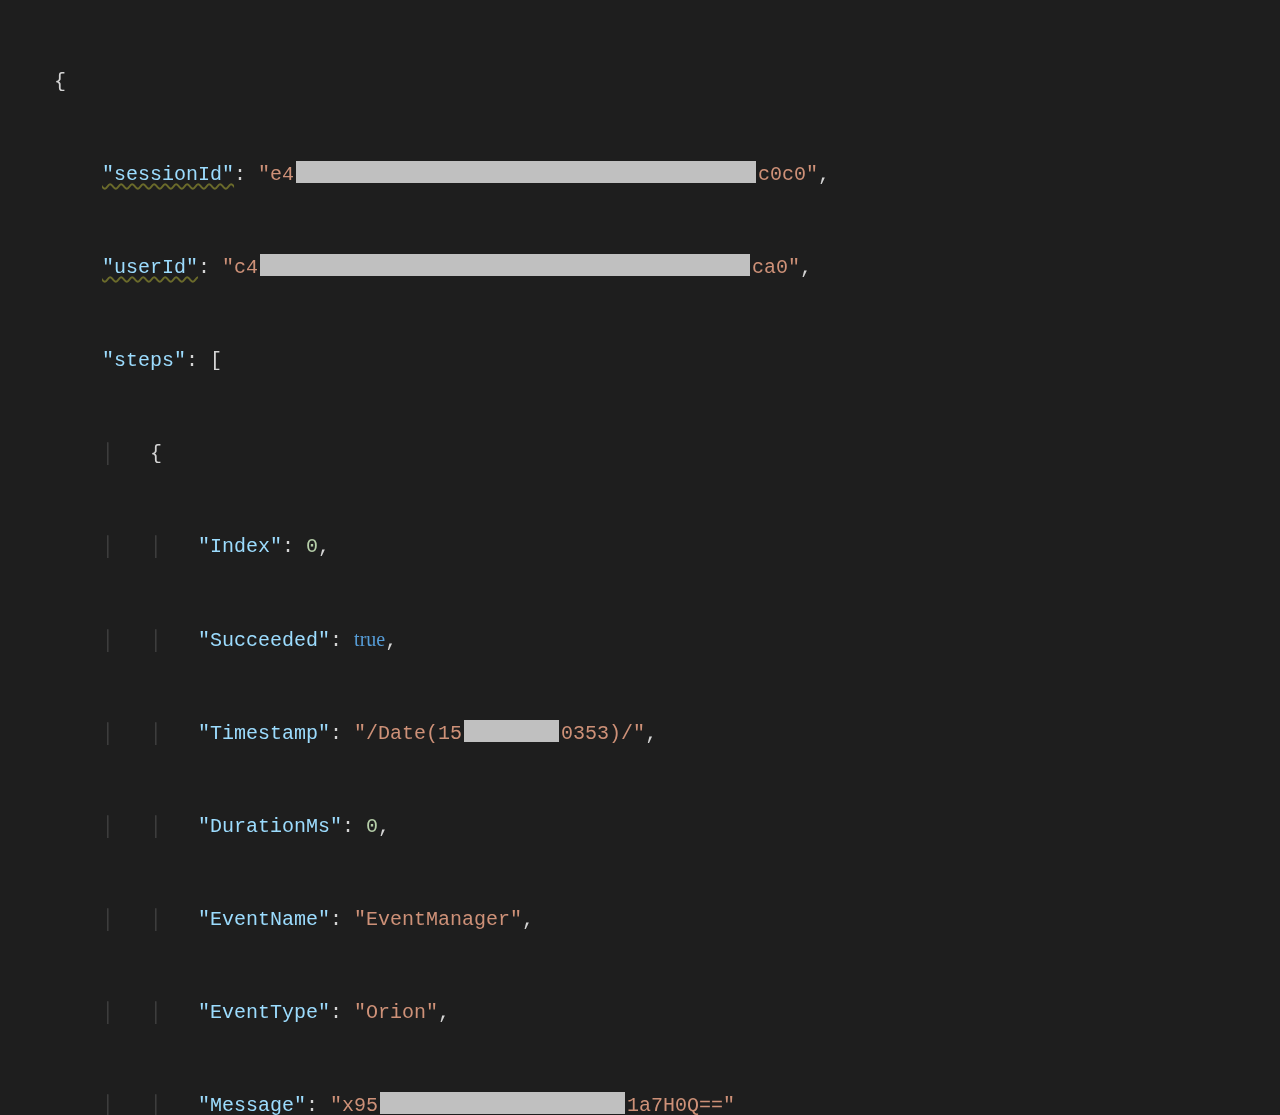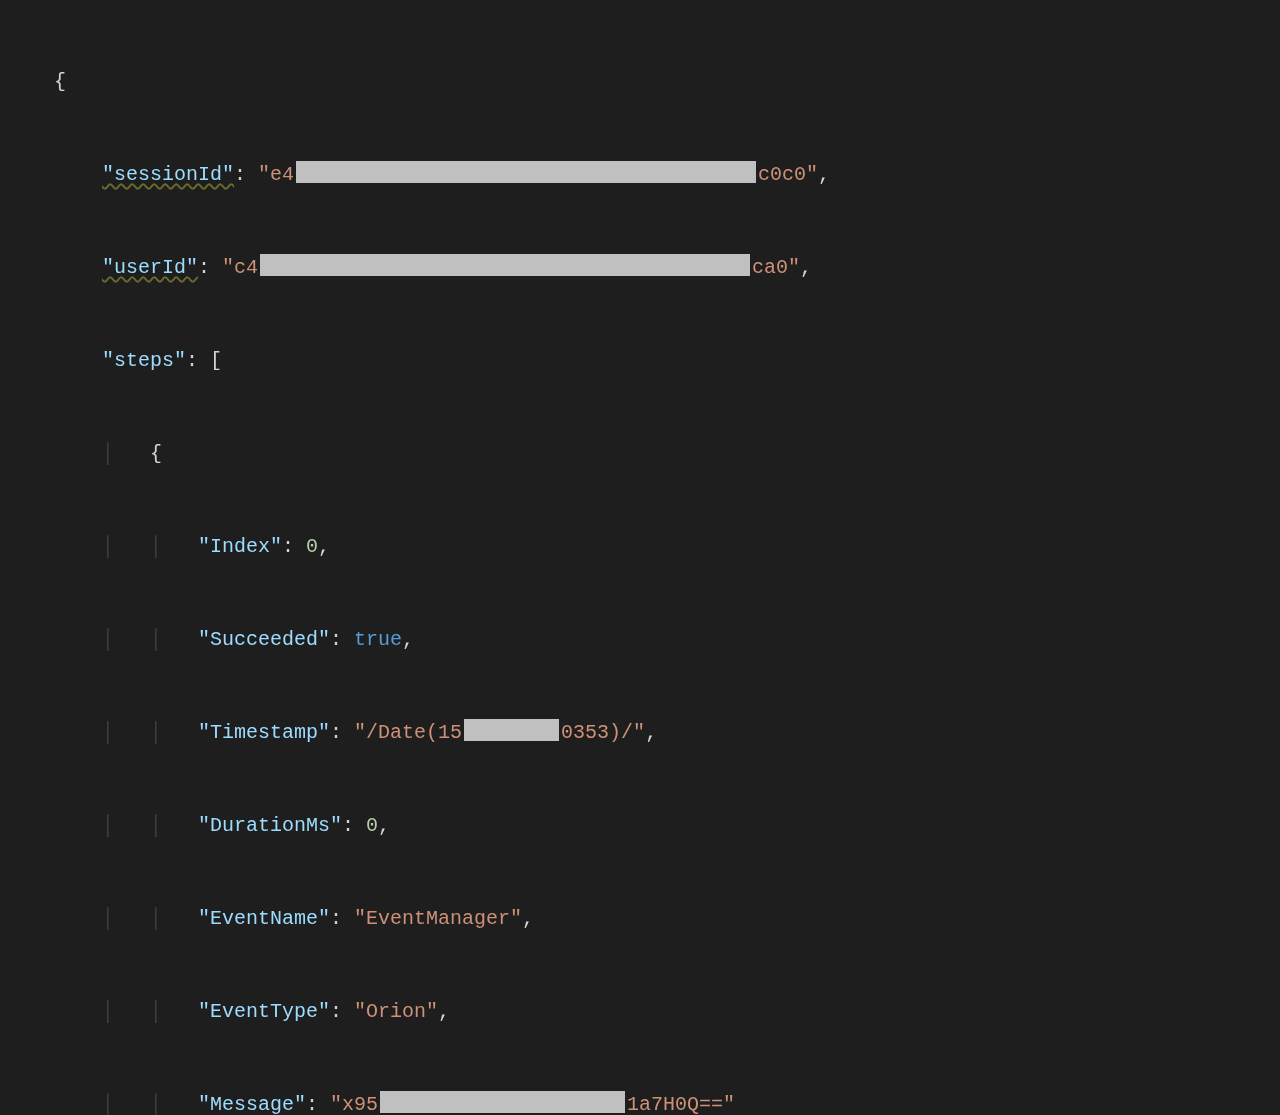--- a/index.html
+++ b/index.html
@@ -17,21 +17,21 @@
   .editor {
     white-space: pre;
     position: relative;
     padding-top: 4px;
   }
   .line { position: relative; min-height: 31px; }
   .key { color: #9cdcfe; }
   .punct { color: #d4d4d4; }
   .str { color: #ce9178; }
   .num { color: #b5cea8; }
-  .bool { color: #569cd6; }
+  .bool { color: #569cd6; font-family: Liberation Serif, serif; }
   .squiggle {
     text-decoration: underline wavy #6b6b2a;
     text-decoration-skip-ink: none;
     text-underline-offset: 3px;
   }
   .guide {
     color: #404040;
     user-select: none;
   }
   .redact {

